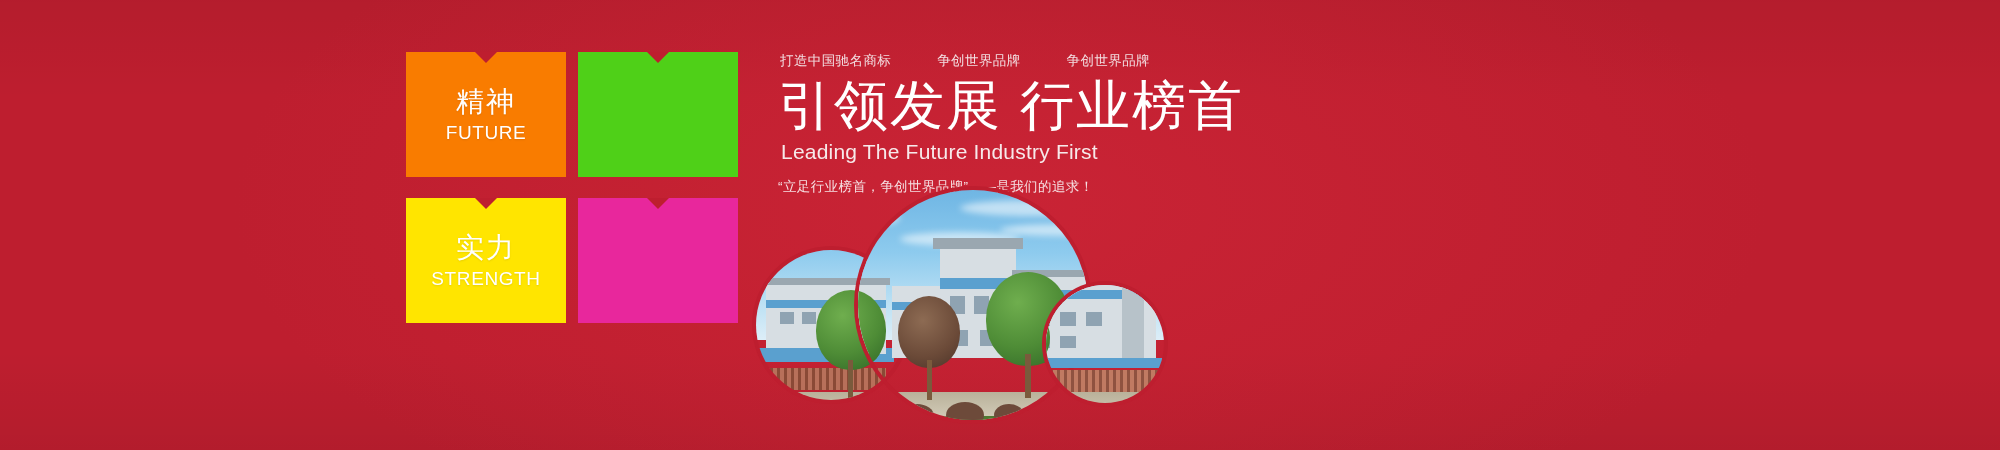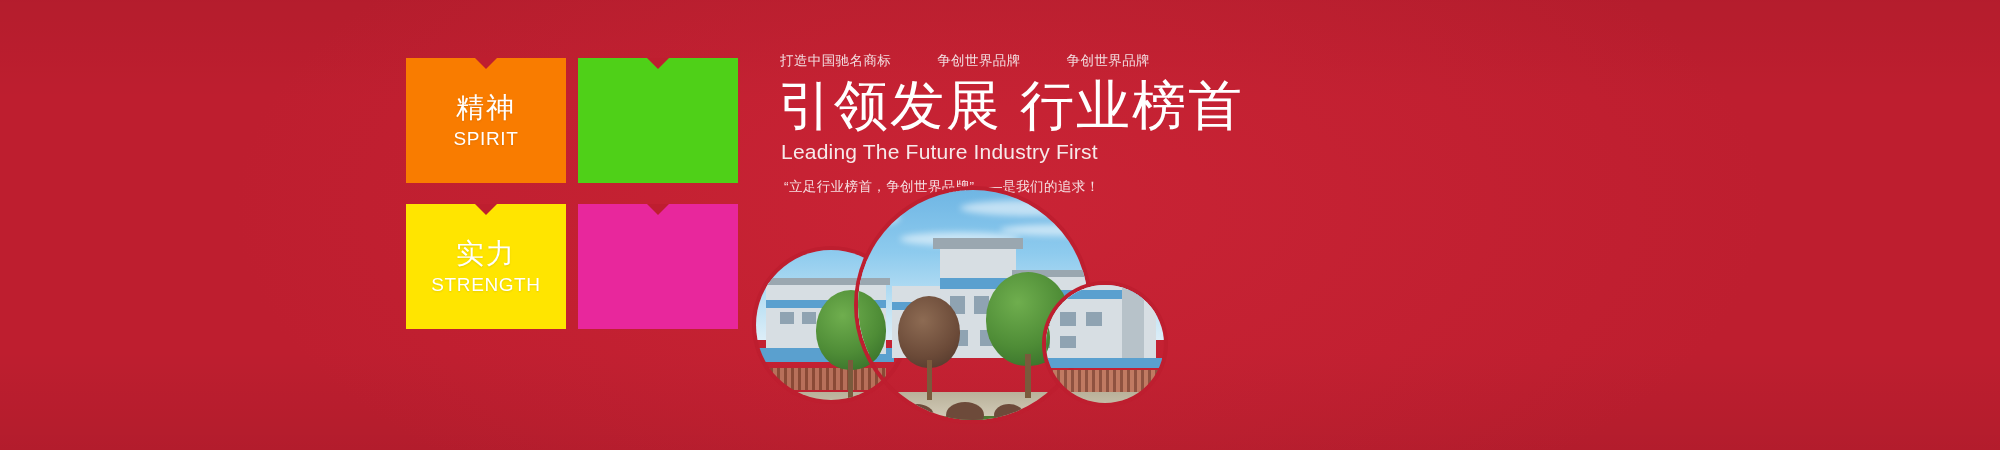--- a/index.html
+++ b/index.html
@@ -16,21 +16,21 @@
   
   .vignette{
     position:absolute;inset:0;
     background:
       radial-gradient(ellipse 1100px 520px at 50% 46%, rgba(210,40,58,.55) 0%, rgba(190,30,47,0) 70%),
       linear-gradient(180deg, rgba(0,0,0,.05) 0%, rgba(0,0,0,0) 22%, rgba(0,0,0,0) 78%, rgba(0,0,0,.06) 100%);
     pointer-events:none;
   }
 
   
-  .tiles{position:absolute;left:406px;top:58px;width:332px;height:270px;}
+  .tiles{position:absolute;left:406px;top:52px;width:332px;height:270px;}
   .tile{
     position:absolute;width:160px;height:125px;
     box-sizing:border-box;
   }
   .tile .notch{
     position:absolute;left:50%;top:0;transform:translateX(-50%);
     width:0;height:0;
     border-left:11px solid transparent;
     border-right:11px solid transparent;
     border-top:11px solid #be1e2f;
@@ -63,21 +63,21 @@
     letter-spacing:2px;font-weight:400;white-space:nowrap;
   }
   .headline .gap{display:inline-block;width:18px;}
 
   .subhead{
     margin-top:6px;margin-left:3px;
     color:#f7e9ea;font-size:21px;letter-spacing:.2px;font-weight:400;white-space:nowrap;
   }
 
   .quote{
-    margin-top:14px;margin-left:6px;
+    margin-top:14px;
     color:#f6dfe2;font-size:13.5px;letter-spacing:.4px;white-space:nowrap;
   }
 
   
   .cloud{
     position:absolute;left:750px;top:190px;width:420px;height:260px;
   }
   .lobe{
     position:absolute;border-radius:50%;overflow:hidden;
     box-shadow:0 0 0 4px #be1e2f;
@@ -122,21 +122,21 @@
 <div id="banner" style="background: rgb(190, 30, 47);">
 
   <div class="vignette"></div>
 
   <div class="tiles">
 
     <div class="tile" id="tile-spirit" style="background: rgb(249, 124, 0);">
       <span class="notch"></span>
       <span class="tlabel">
         <span class="cn">精神</span>
-        <span class="en">SPIRIT</span>
+        <span class="en">FUTURE</span>
       </span>
     </div>
 
     <div class="tile" id="tile-history" style="background: rgb(79, 208, 24);">
       <span class="notch"></span>
     </div>
 
     <div class="tile" id="tile-strength" style="background: rgb(255, 229, 0);">
       <span class="notch"></span>
       <span class="tlabel">

